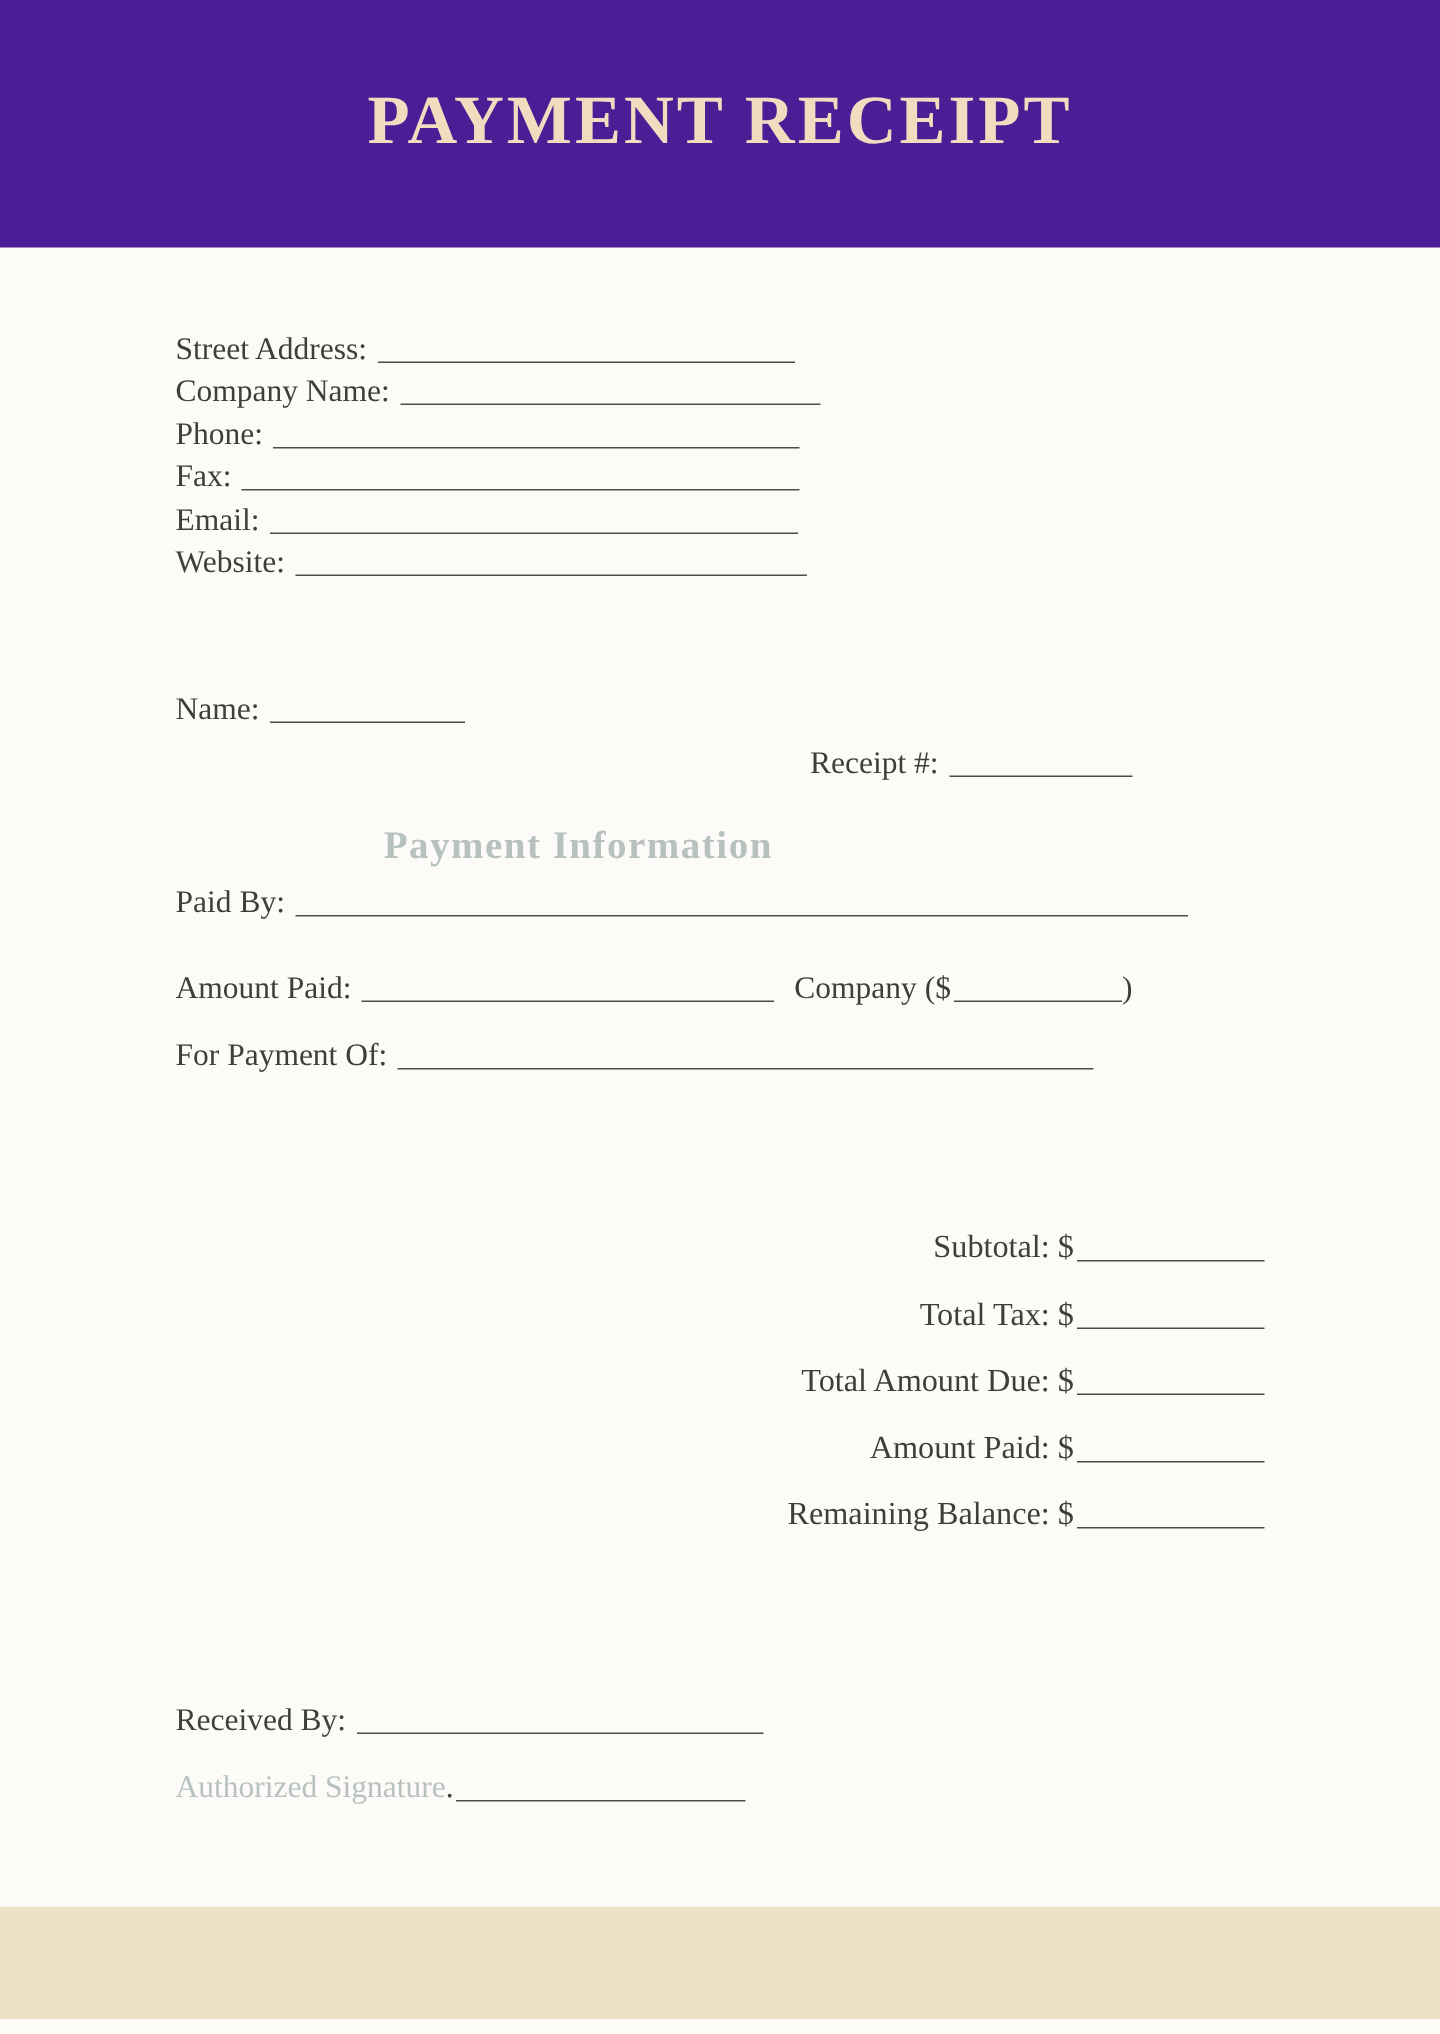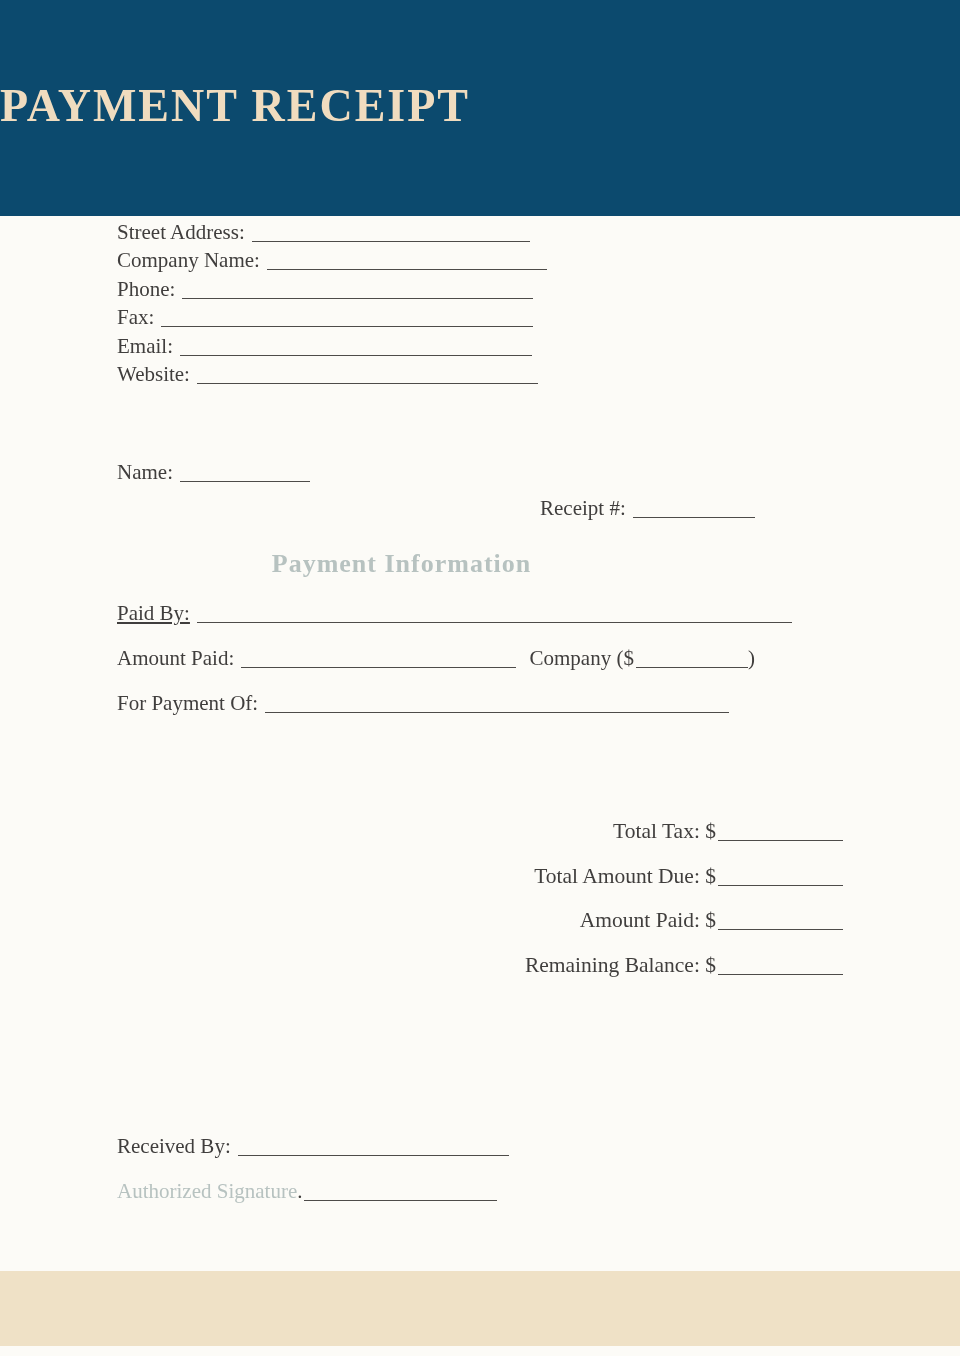--- a/index.html
+++ b/index.html
@@ -8,25 +8,25 @@
     height: 1356px;
     position: relative;
     background: #fcfbf7;
     font-family: "Liberation Serif", "DejaVu Serif", serif;
     color: #403e3d;
     overflow: hidden;
   }
   .header-band {
     position: absolute;
     top: 0; left: 0;
-    width: 960px; height: 216px;
-    background: #0c4a6e;
+    width: 960px; height: 165px;
+    background: #4c1d95;
     display: flex;
     align-items: center;
-    justify-content: flex-start;
+    justify-content: center;
   }
   .header-title {
     font-size: 46px;
     font-weight: bold;
     letter-spacing: 2px;
     color: #f0dcbf;
     margin-top: -6px;
   }
   .footer-band {
     position: absolute;
@@ -49,21 +49,21 @@
   .fill-line {
     display: inline-block;
     border-bottom: 1.5px solid #4d4b49;
     height: 14px;
     transform: translateY(3px);
     margin-left: 7px;
   }
   .fill-line.tight { margin-left: 2px; }
   .section-heading {
     position: absolute;
-    top: 549px; left: 16px;
+    top: 549px; left: 0;
     width: 771px;
     text-align: center;
     font-size: 26px;
     font-weight: bold;
     letter-spacing: 1px;
     color: #b7c2c0;
   }
   .totals-block {
     position: absolute;
     top: 818px;
@@ -109,34 +109,37 @@
 
 <div class="row" style="top:459px; left:117px; width:726px;">
   <span>Name:</span><span class="fill-line" style="width:130px"></span>
   <span class="receipt-group">
     <span>Receipt #:</span><span class="fill-line" style="width:122px"></span>
   </span>
 </div>
 
 <div class="section-heading">Payment Information</div>
 
-<div class="row" style="top:600px; left:117px;text-decoration:underline;">
+<div class="row" style="top:588px; left:117px;">
   <span>Paid By:</span><span class="fill-line" style="width:595px"></span>
 </div>
 
 <div class="row" style="top:645px; left:117px;">
   <span>Amount Paid:</span><span class="fill-line" style="width:275px; margin-right:8px;"></span>
   <span>Company ($</span><span class="fill-line tight" style="width:112px"></span><span>)</span>
 </div>
 
 <div class="row" style="top:690px; left:117px;">
   <span>For Payment Of:</span><span class="fill-line" style="width:464px"></span>
 </div>
 
 <div class="totals-block">
+  <div class="totals-row">
+    <span>Subtotal: $</span><span class="fill-line tight" style="width:125px"></span>
+  </div>
   <div class="totals-row">
     <span>Total Tax: $</span><span class="fill-line tight" style="width:125px"></span>
   </div>
   <div class="totals-row">
     <span>Total Amount Due: $</span><span class="fill-line tight" style="width:125px"></span>
   </div>
   <div class="totals-row">
     <span>Amount Paid: $</span><span class="fill-line tight" style="width:125px"></span>
   </div>
   <div class="totals-row">

